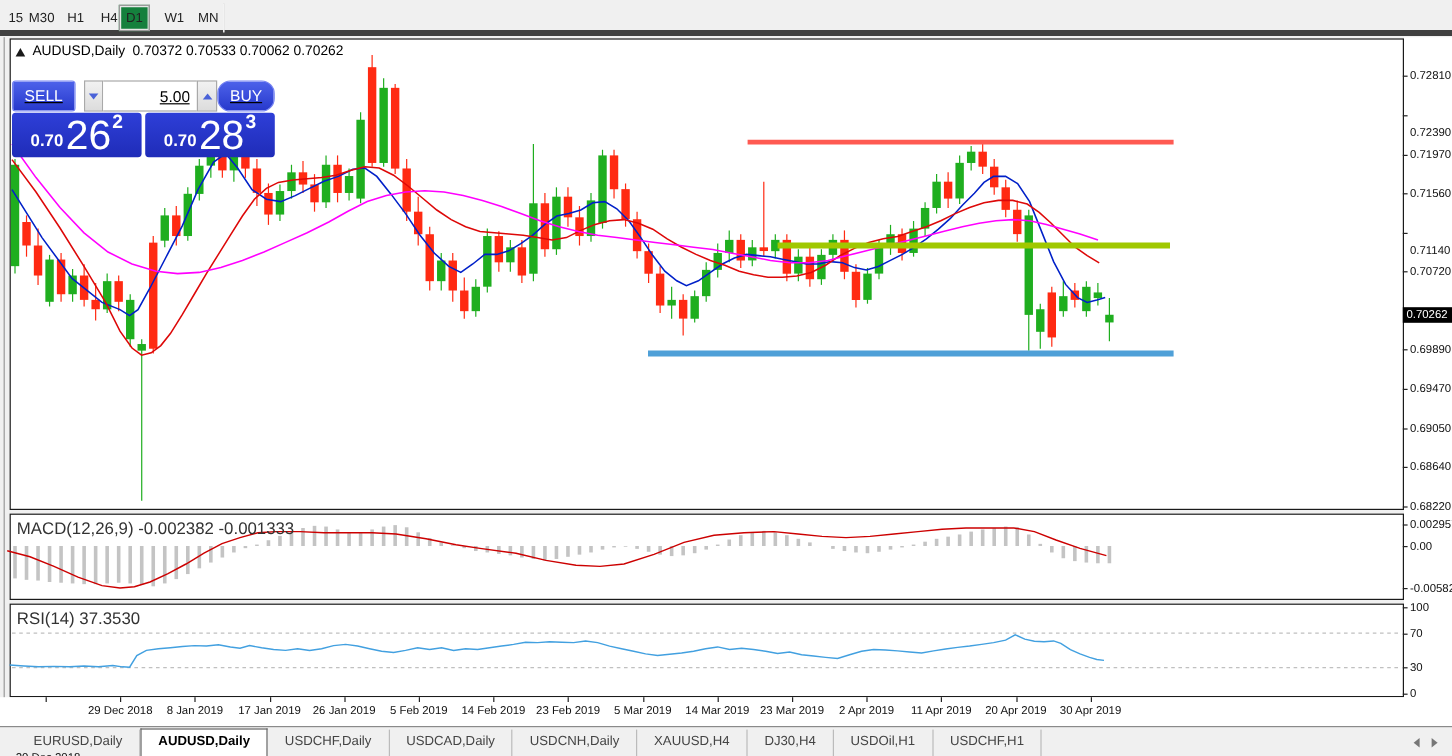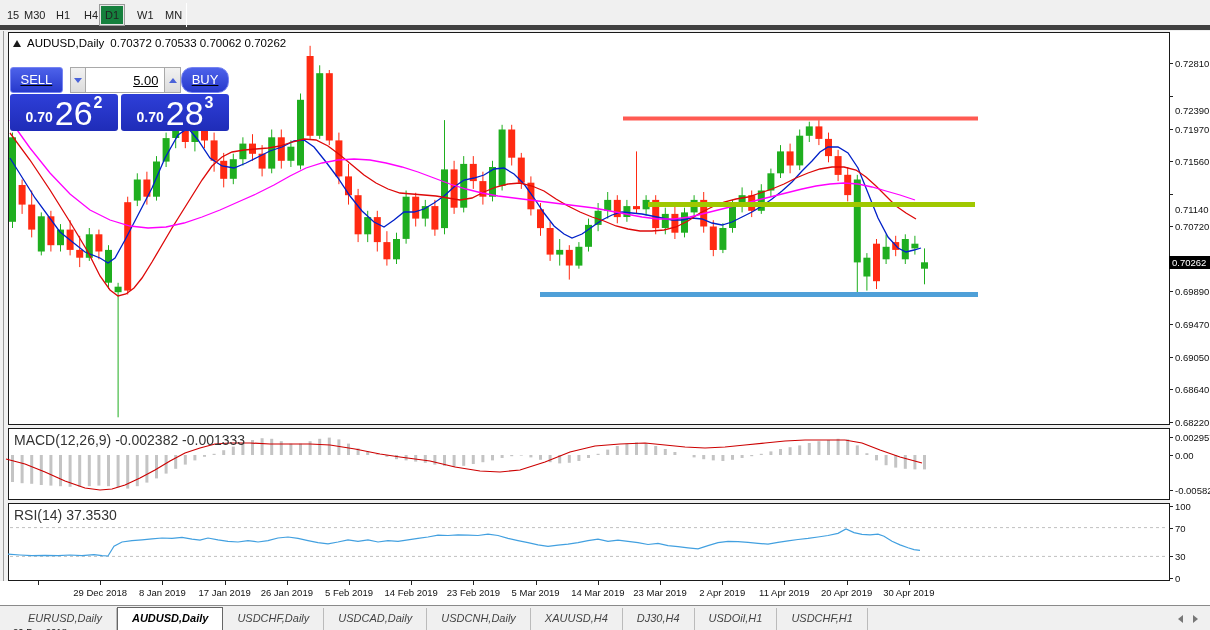--- a/index.html
+++ b/index.html
@@ -53,21 +53,21 @@
   #rsi-label{left:14px;top:507px;}
   
   .pricelabel,.subaxislabel{position:absolute;left:1175px;font-size:9.5px;color:#111;white-space:nowrap;}
   .axis-tick{position:absolute;left:1169px;width:4px;height:1px;background:#222;}
   #cur-price-tag{position:absolute;left:1169px;top:256px;width:41px;height:13px;background:#000;color:#fff;
                  font-size:9.5px;line-height:13px;padding-left:3px;}
   .datelabel{position:absolute;top:587px;transform:translateX(-50%);font-size:9.5px;color:#111;white-space:nowrap;}
   .date-tick{position:absolute;top:581px;width:1px;height:4px;background:#222;}
   
   #tabbar{position:absolute;left:0;top:605px;width:1210px;height:25px;background:#f0f0f0;
-          border-top:1px solid #8a8a8a;display:flex;align-items:flex-start;font-style:italic;}
+          border-top:1px solid #8a8a8a;display:flex;align-items:flex-start;}
   .tab{height:22px;line-height:21px;padding:0 14px;font-size:11px;color:#444;cursor:pointer;
        border-right:1px solid #bbb;margin-top:2px;white-space:nowrap;}
   .tab.active{background:#fff;border:1px solid #666;border-bottom:none;font-weight:bold;color:#000;
               margin-top:1px;height:24px;}
   .tab-spacer{width:14px;}
   #tab-arrows{margin-left:auto;display:flex;gap:10px;align-items:center;height:25px;padding-right:12px;}
   .arr{width:0;height:0;cursor:pointer;}
   .arr-left{border-top:4px solid transparent;border-bottom:4px solid transparent;border-right:5px solid #777;}
   .arr-right{border-top:4px solid transparent;border-bottom:4px solid transparent;border-left:5px solid #777;}
 </style>

